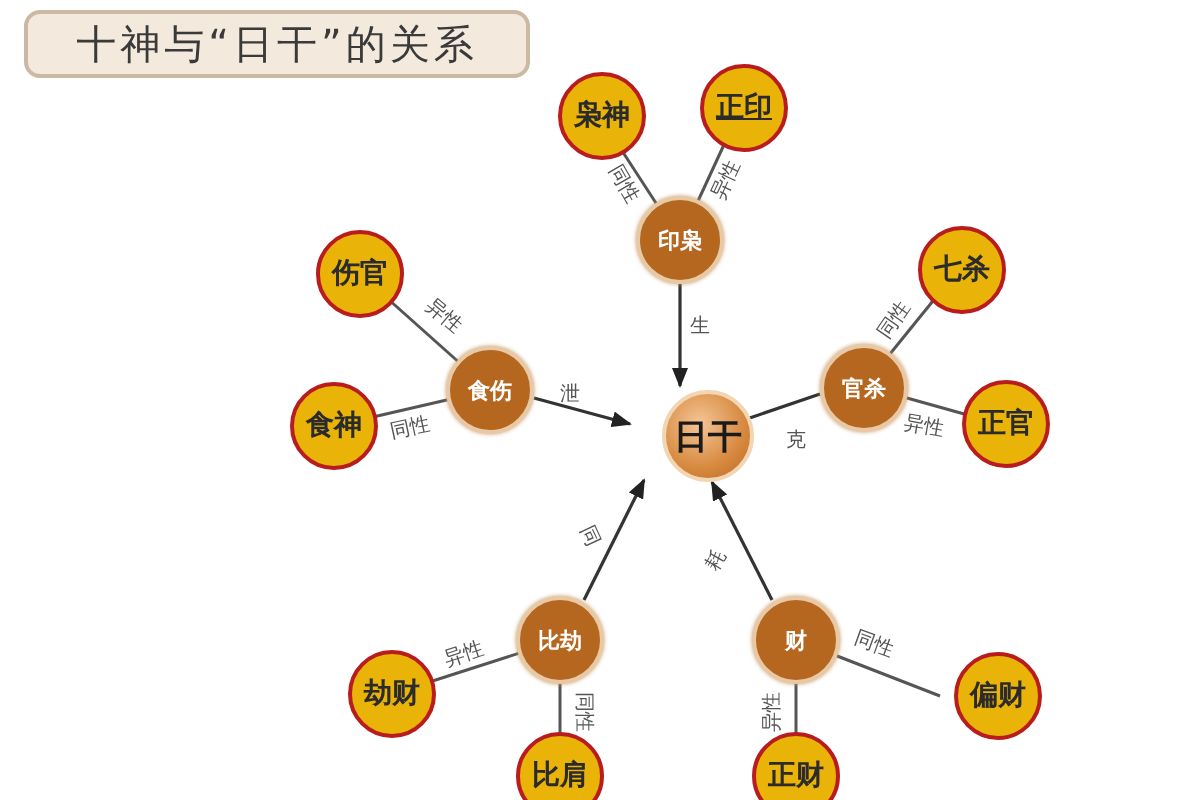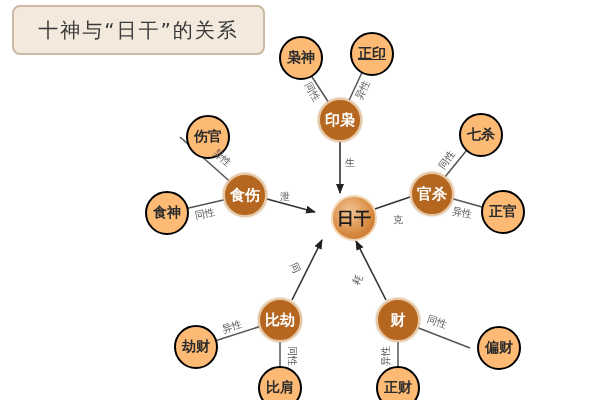--- a/index.html
+++ b/index.html
@@ -1,28 +1,28 @@
 <!DOCTYPE html>
 <html><head>
 <meta charset="utf-8">
 <style>
   html, body { margin:0; padding:0; }
   body { width:600px; height:400px; background:#ffffff; position:relative; overflow:hidden;
          font-family:"DejaVu Sans", sans-serif; }
-  .title-box { position:absolute; left:12px; top:5px; width:253px; height:50px;
+  .title-box { position:absolute; left:12px; top:5px; width:253px; height:34px;
                background:#f3e9dc; border:2px solid #cbb9a3; border-radius:8px;
                box-sizing:border-box; display:flex; align-items:center; justify-content:center;
                font-size:20px; color:#3a3a3a; letter-spacing:2px; }
   svg { position:absolute; left:0; top:0; }
   .node { position:absolute; border-radius:50%; display:flex; align-items:center; justify-content:center;
           box-sizing:border-box; font-weight:bold; transform:translate(-50%,-50%); }
-  .leaf { width:44px; height:44px; background:#fdba74; border:2px solid #000000;
+  .leaf { width:44px; height:44px; background:#eab308; border:2px solid #b91c1c;
           color:#2b2b2b; font-size:14px; font-family:"DejaVu Serif", serif; }
   .group { width:44px; height:44px; background:#b5661f; border:2px solid #e8c9a6;
-           color:#ffffff; font-size:15px; box-shadow:0 0 2px #c99a6a; }
+           color:#ffffff; font-size:11px; box-shadow:0 0 2px #c99a6a; }
   .center { width:46px; height:46px;
             background:radial-gradient(circle at 40% 35%, #f4c596 0%, #d7893f 60%, #b86a26 100%);
             border:2px solid #f2d6b3; color:#1a1a1a; font-size:17px; }
   .elabel { position:absolute; font-size:10px; color:#555; font-family:"DejaVu Serif", serif;
             transform:translate(-50%,-50%); white-space:nowrap; }
 </style>
 </head>
 <body>
 
 <div class="title-box">十神与“日干”的关系</div>
@@ -62,21 +62,21 @@
 <div class="node center" style="left:340px;top:218px;margin-left:14px;">日干</div>
 
 <div class="node group" style="left:340px;top:120px;">印枭</div>
 <div class="node leaf" style="left:301px;top:58px;">枭神</div>
 <div class="node leaf" style="left:372px;top:54px;text-decoration:underline;">正印</div>
 <div class="elabel" style="left:312px;top:92px;transform:translate(-50%,-50%) rotate(60deg);">同性</div>
 <div class="elabel" style="left:363px;top:90px;transform:translate(-50%,-50%) rotate(-65deg);">异性</div>
 <div class="elabel" style="left:350px;top:163px;">生</div>
 
 <div class="node group" style="left:245px;top:195px;">食伤</div>
-<div class="node leaf" style="left:180px;top:137px;margin-left:28px;">伤官</div>
+<div class="node leaf" style="left:180px;top:137px;">伤官</div>
 <div class="node leaf" style="left:167px;top:213px;">食神</div>
 <div class="elabel" style="left:222px;top:158px;transform:translate(-50%,-50%) rotate(40deg);">异性</div>
 <div class="elabel" style="left:205px;top:214px;transform:translate(-50%,-50%) rotate(-12deg);">同性</div>
 <div class="elabel" style="left:285px;top:197px;">泄</div>
 
 <div class="node group" style="left:432px;top:194px;">官杀</div>
 <div class="node leaf" style="left:481px;top:135px;">七杀</div>
 <div class="node leaf" style="left:503px;top:212px;text-align:center;">正官</div>
 <div class="elabel" style="left:447px;top:160px;transform:translate(-50%,-50%) rotate(-55deg);">同性</div>
 <div class="elabel" style="left:462px;top:213px;transform:translate(-50%,-50%) rotate(10deg);">异性</div>

